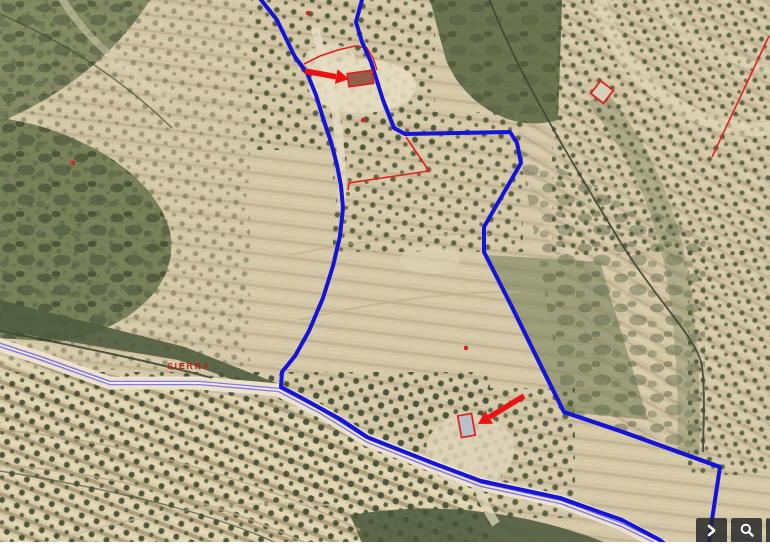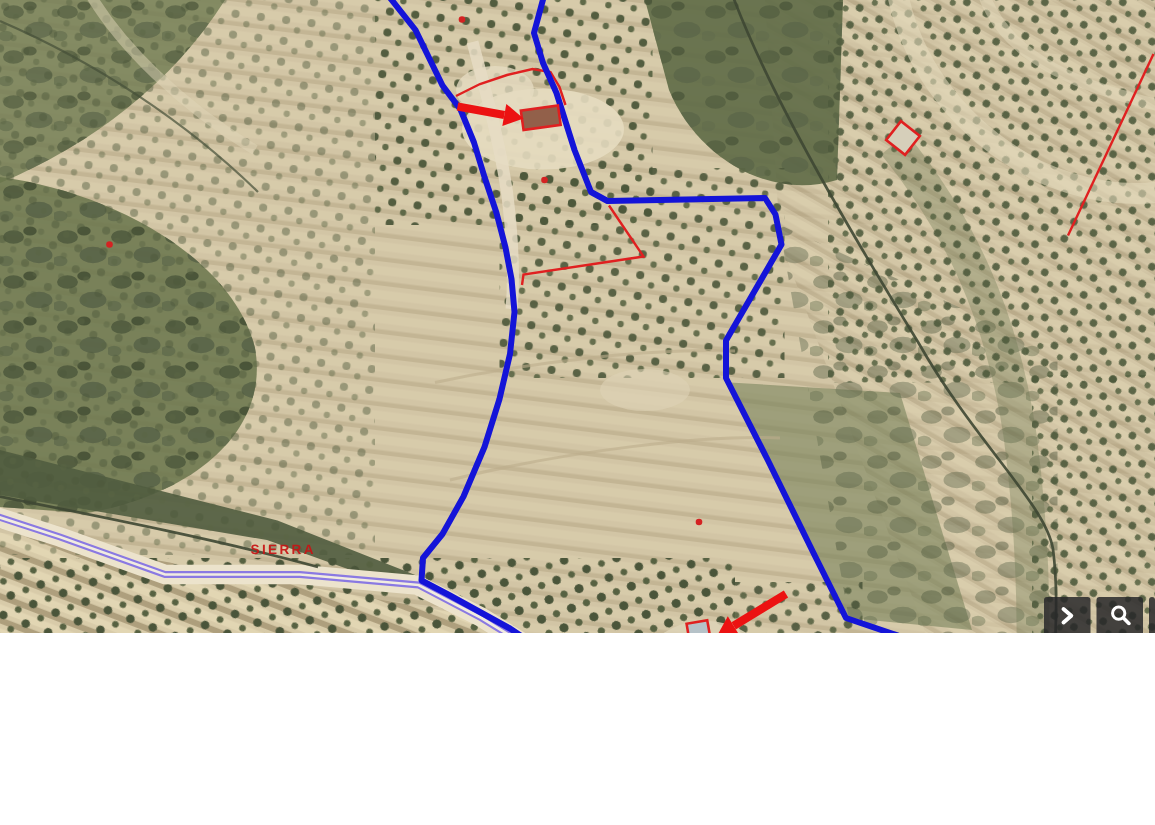--- a/index.html
+++ b/index.html
@@ -1,16 +1,16 @@
 <!DOCTYPE html>
 <html><head>
 <meta charset="utf-8">
 <style>
   html,body{margin:0;padding:0;background:#fff}
-  .stage{position:relative;width:770px;height:422px;overflow:hidden;background:#d0c3a3;
+  .stage{position:relative;width:770px;height:542px;overflow:hidden;background:#d0c3a3;
          font-family:"Liberation Sans",sans-serif}
   .bg,.overlay{position:absolute;left:0;top:0;width:770px;height:550px}
   .place-label{position:absolute;font-size:9px;font-weight:bold;letter-spacing:1.6px;
                color:#c21414;white-space:nowrap;opacity:.92}
   .toolbar{position:absolute;right:0;bottom:0;display:flex;gap:4px;align-items:flex-end}
   .map-btn{width:31px;height:24px;background:rgba(38,38,41,.84);border:none;border-radius:2px 2px 0 0;
            display:flex;align-items:center;justify-content:center;padding:0;cursor:pointer}
   .map-btn svg{display:block}
   .sliver{width:4px}
 </style>

